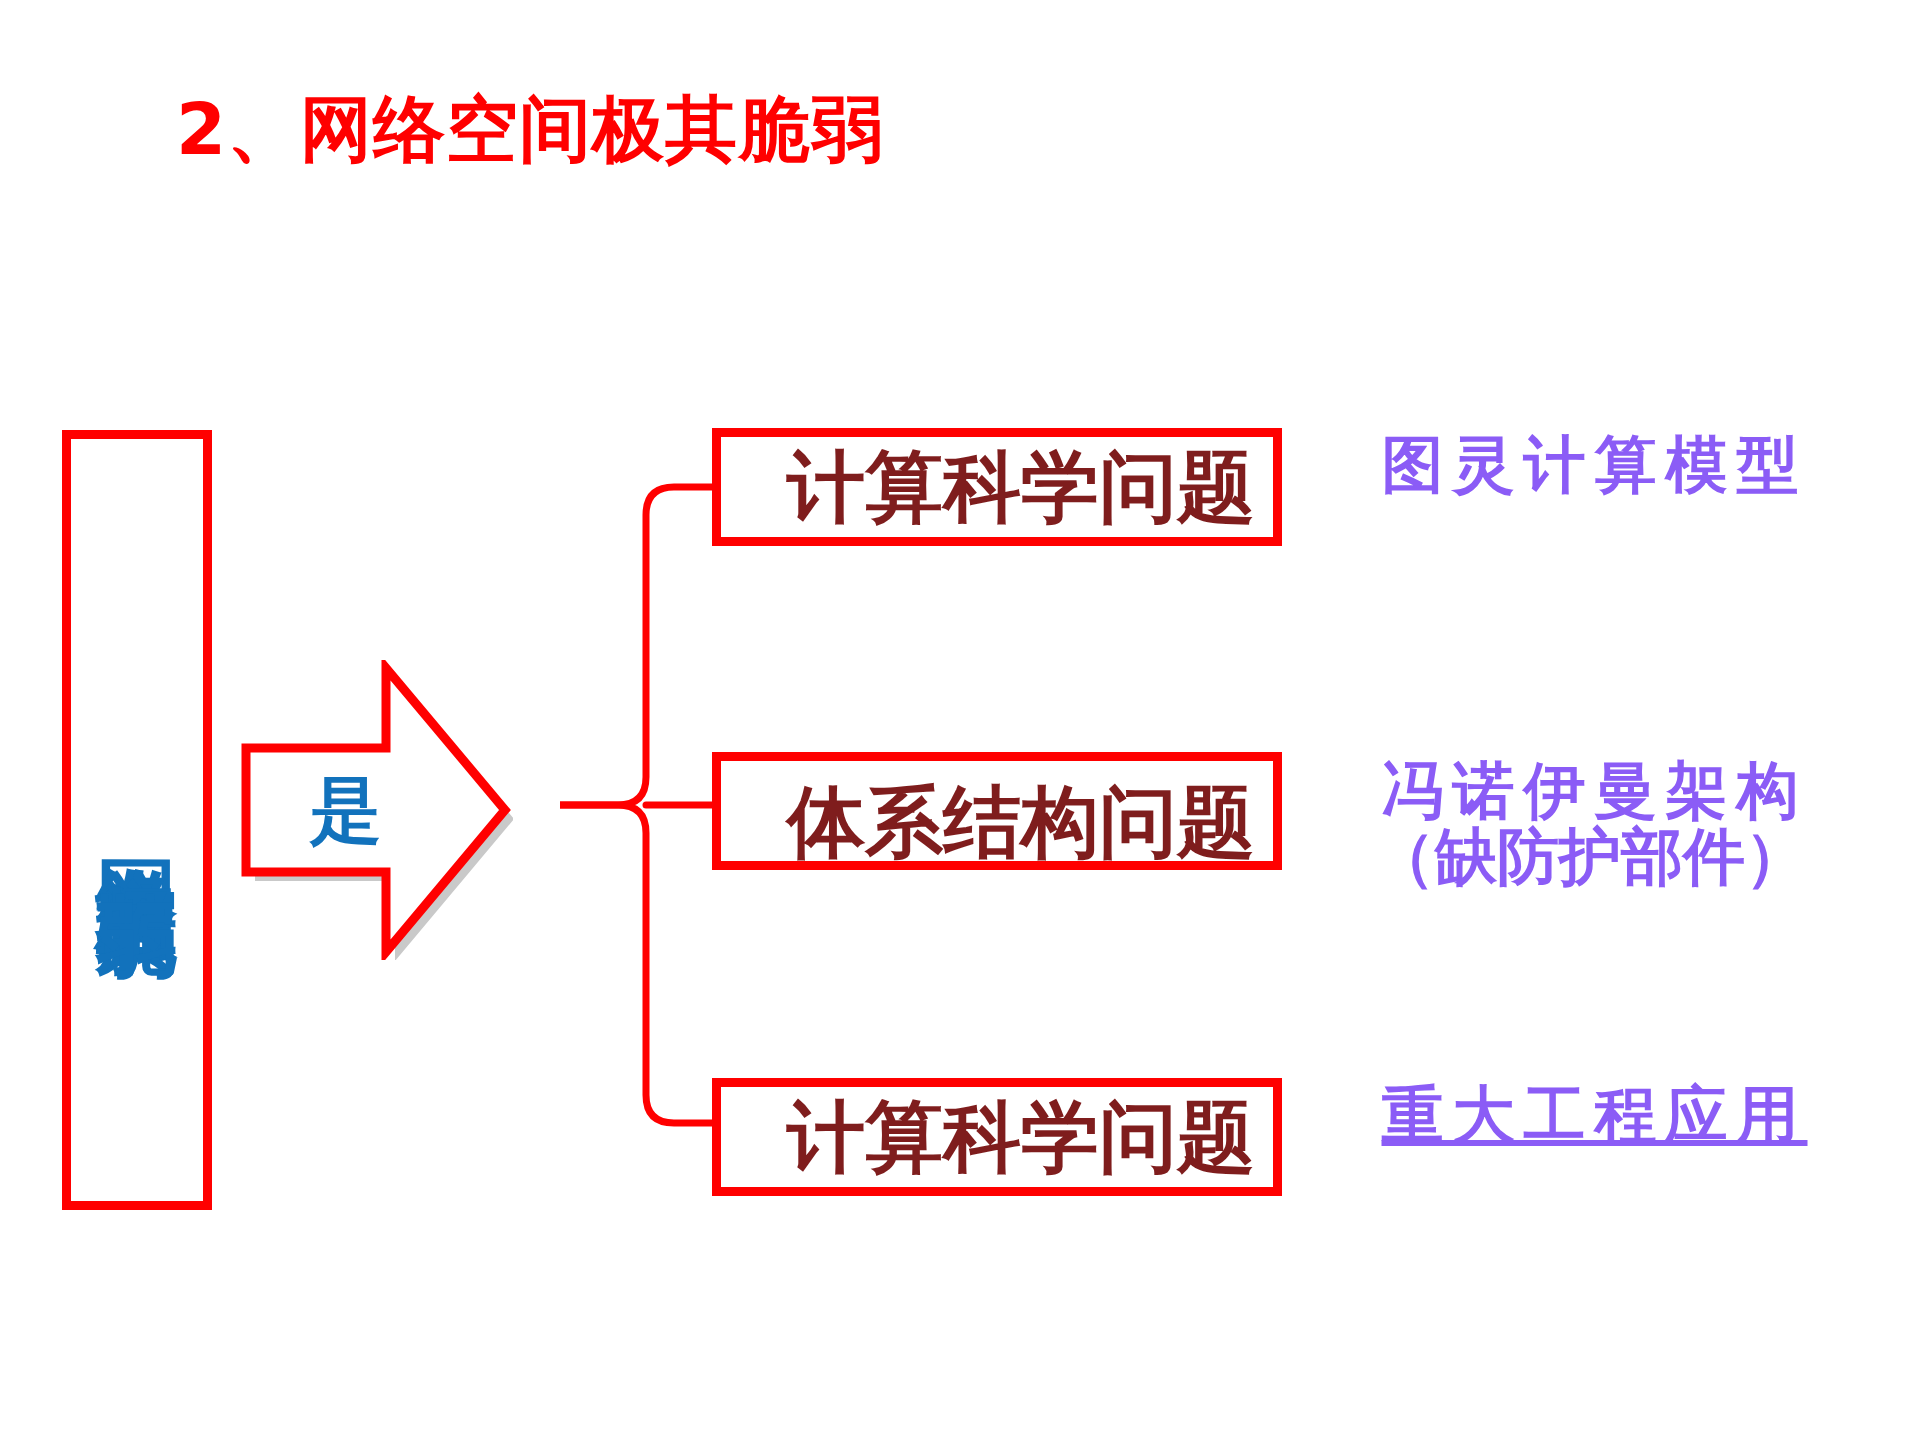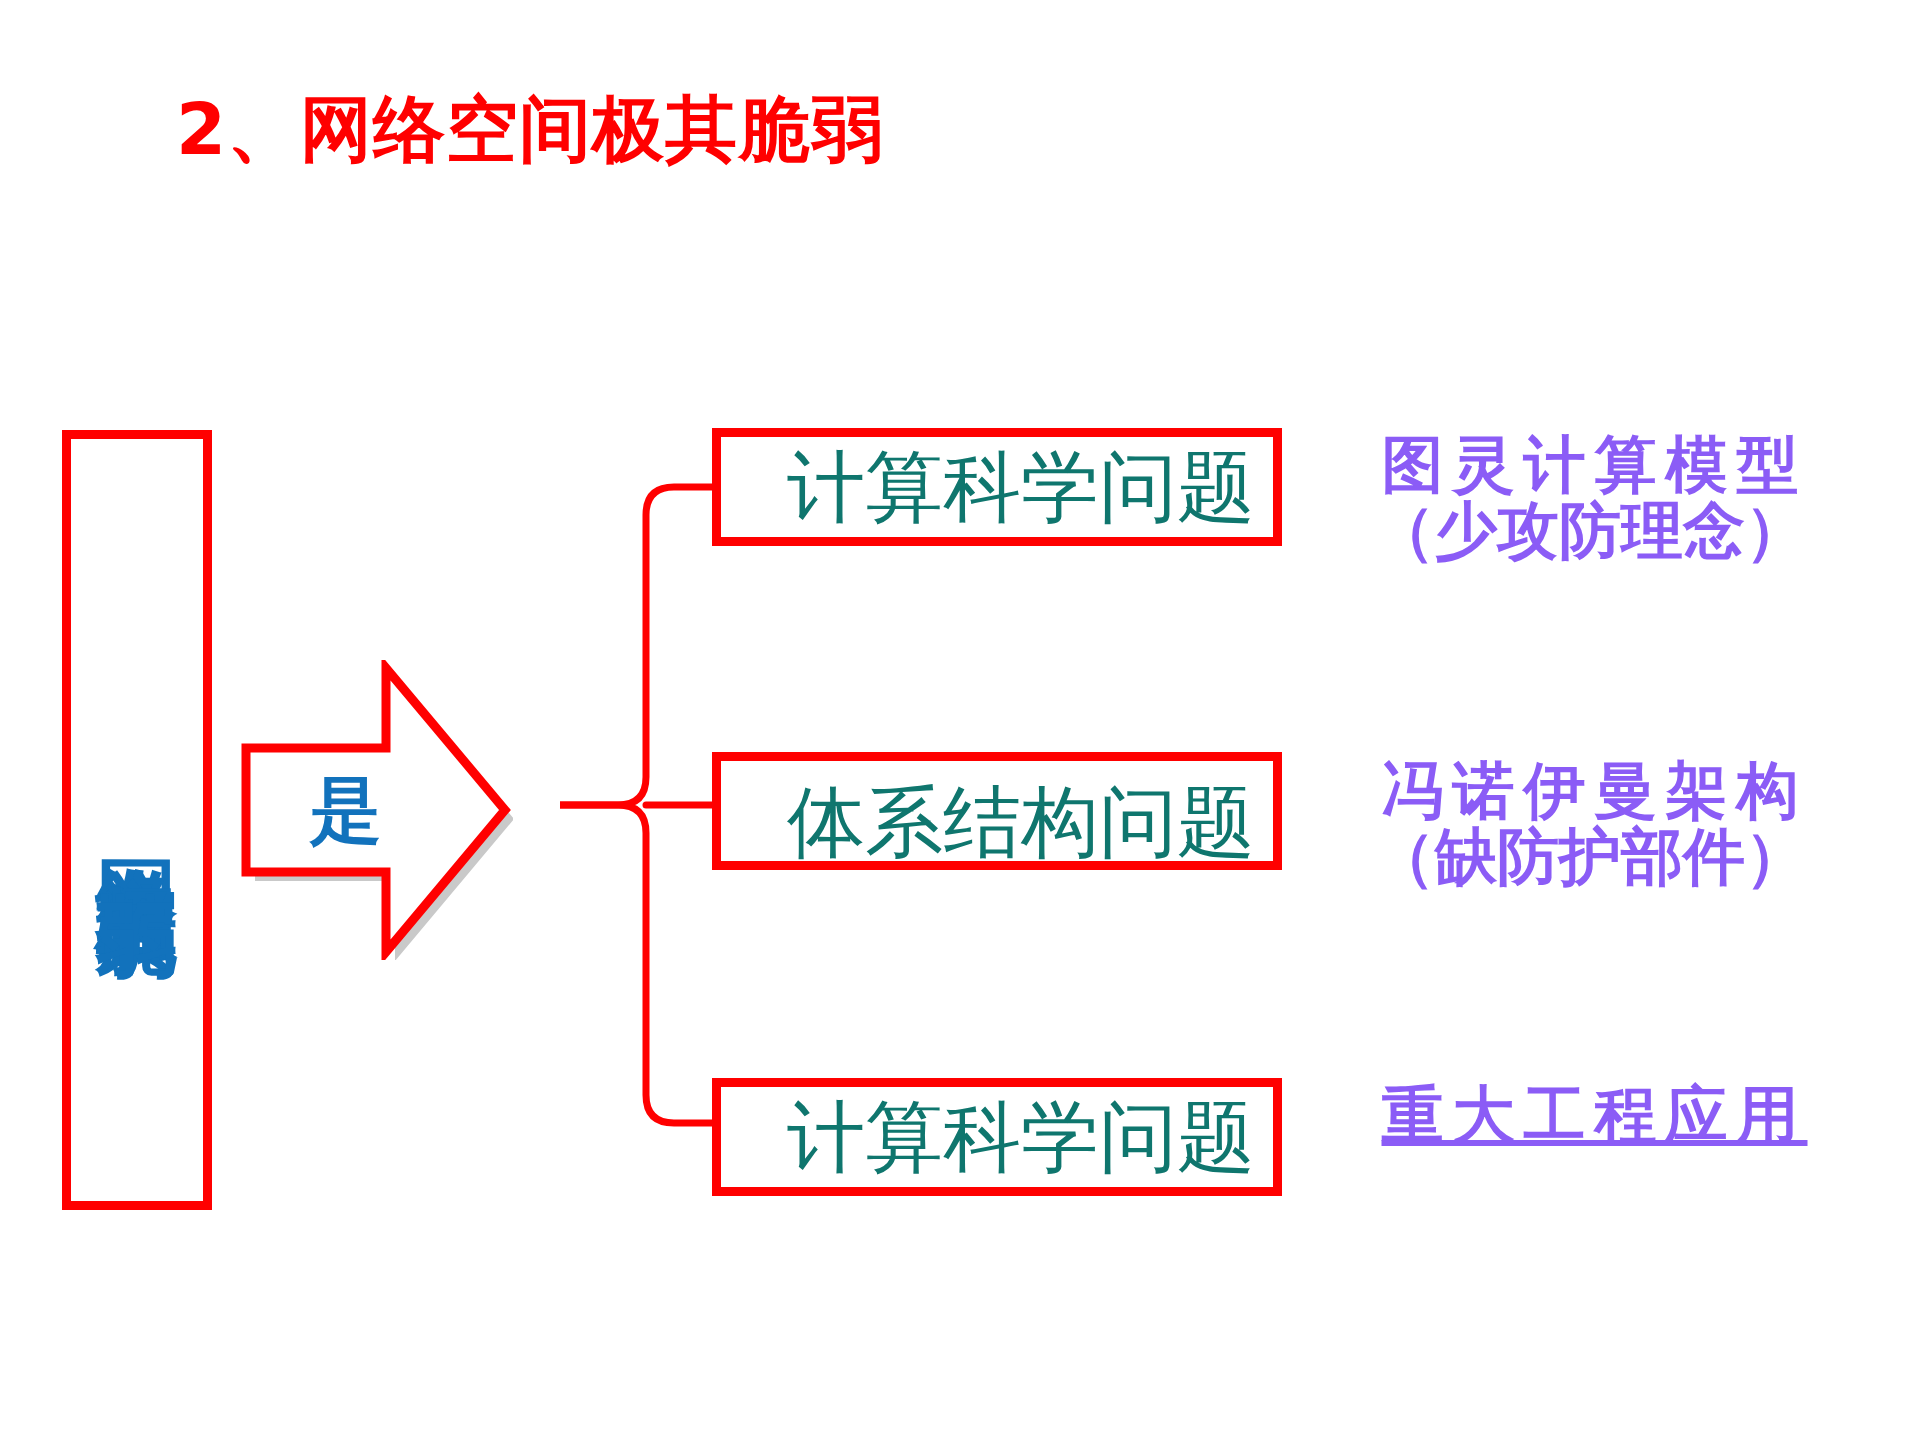--- a/index.html
+++ b/index.html
@@ -110,22 +110,22 @@
     height: 118px;
     border: 9px solid #FF0000;
     background: #ffffff;
     box-sizing: border-box;
     display: flex;
     align-items: center;
     justify-content: center;
   }
   .node-box-label {
     font-size: 78px;
-    font-weight: normal;
-    color: #0f766e;
+    font-weight: bold;
+    color: #7f1d1d;
     letter-spacing: 0px;
     line-height: 1;
     white-space: nowrap;
     margin-left: 48px;
   }
   #node-box-0 { top: 428px; }
   #node-box-1 { top: 752px; align-items: flex-end; }
   #node-box-2 { top: 1078px; }
 
   
@@ -176,21 +176,20 @@
     <path d="M 0 365 L 58 365 Q 86 365 86 337 L 86 75 Q 86 47 114 47 L 174 47" fill="none" stroke="#FF0000" stroke-width="7" stroke-linecap="round"></path>
     <path d="M 86 365 L 174 365" fill="none" stroke="#FF0000" stroke-width="7" stroke-linecap="round"></path>
     <path d="M 0 365 L 58 365 Q 86 365 86 393 L 86 655 Q 86 683 114 683 L 174 683" fill="none" stroke="#FF0000" stroke-width="7" stroke-linecap="round"></path>
   </svg>
 
   <div class="node-box" id="node-box-0">
     <span class="node-box-label">计算科学问题</span>
   </div>
   <div class="annot" id="annot-0">
     <div class="annot-line1">图灵计算模型</div>
-    <div class="annot-line2">（少攻防理念）</div>
   </div>
 
   <div class="node-box" id="node-box-1">
     <span class="node-box-label">体系结构问题</span>
   </div>
   <div class="annot" id="annot-1">
     <div class="annot-line1">冯诺伊曼架构</div>
     <div class="annot-line2">（缺防护部件）</div>
   </div>
 

